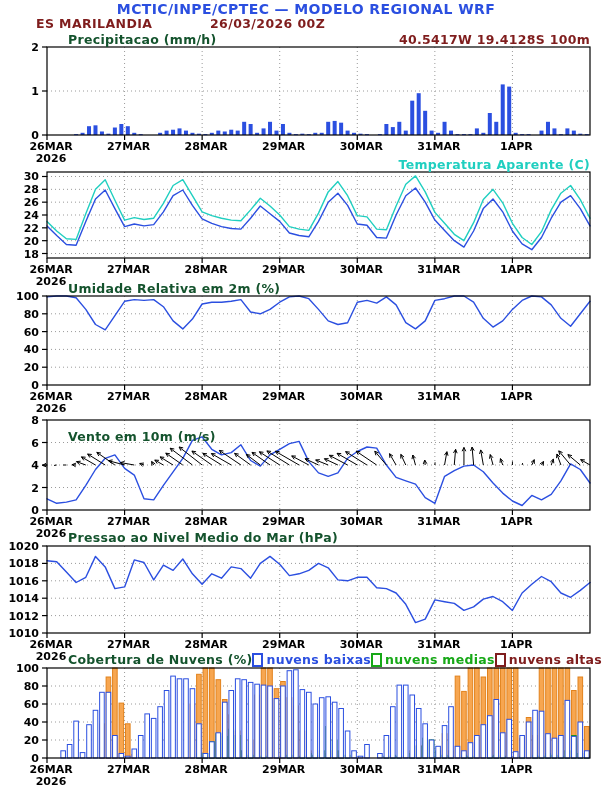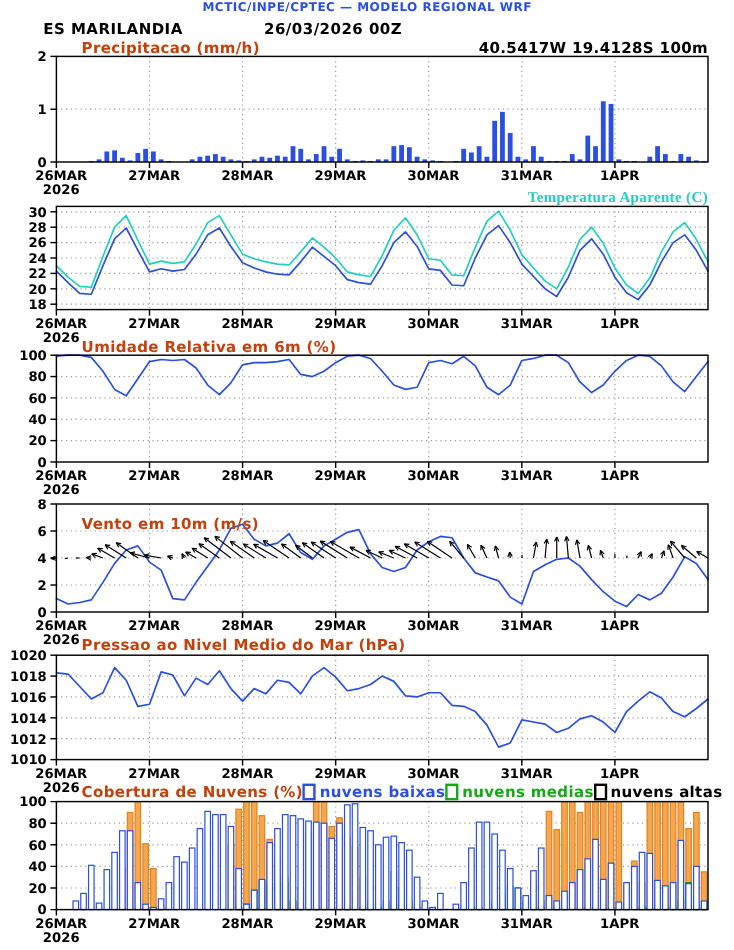--- a/index.html
+++ b/index.html
@@ -1,23 +1,23 @@
 <!DOCTYPE html>
 <html><head>
 <meta charset="utf-8">
 <style>
   html,body{margin:0;padding:0;background:#fff;}
   .page{position:relative;width:612px;height:792px;background:#fff;overflow:hidden;
         font-family:"DejaVu Sans",sans-serif;}
   .abs{position:absolute;white-space:nowrap;}
-  .hdr1{left:0;right:0;top:1px;text-align:center;font-size:10px;font-weight:bold;letter-spacing:.4px;}
+  .hdr1{left:0;right:0;top:1px;text-align:center;font-size:14px;font-weight:bold;letter-spacing:.4px;}
   .hdr2{top:16px;font-size:12.5px;font-weight:bold;letter-spacing:.4px;}
-  .ptitle{font-size:12.5px;font-weight:bold;letter-spacing:.3px;color:#c2410c;}
+  .ptitle{font-size:12.5px;font-weight:bold;letter-spacing:.3px;color:#14532d;}
   .c-blue{color:#2b4fe0;}
-  .c-orange{color:#000000;}
+  .c-orange{color:#7f1d1d;}
   .c-cyan{color:#20cfc0;}
   .c-green{color:#17a817;}
   .legendrow{display:flex;justify-content:space-between;align-items:center;}
   .legend-item{display:flex;align-items:center;font-size:12.5px;font-weight:bold;letter-spacing:.3px;}
   .sq{width:7px;height:10px;border:2px solid currentColor;background:#fff;display:inline-block;margin-right:3px;}
   svg{position:absolute;left:0;top:0;}
   .tick{font-family:"DejaVu Sans",sans-serif;font-size:11px;font-weight:bold;fill:#000;}
 </style>
 </head>
 <body>
@@ -663,28 +663,28 @@
       <line x1="357.2857142857143" y1="758" x2="357.2857142857143" y2="763" stroke="#000" stroke-width="1.2"></line>
       <text x="361.2857142857143" y="773" text-anchor="middle" class="tick">30MAR</text>
       <line x1="434.8571428571429" y1="758" x2="434.8571428571429" y2="763" stroke="#000" stroke-width="1.2"></line>
       <text x="438.8571428571429" y="773" text-anchor="middle" class="tick">31MAR</text>
       <line x1="512.4285714285713" y1="758" x2="512.4285714285713" y2="763" stroke="#000" stroke-width="1.2"></line>
       <text x="516.4285714285713" y="773" text-anchor="middle" class="tick">1APR</text>
     </svg>
 
   <div class="abs hdr1 c-blue">MCTIC/INPE/CPTEC — MODELO REGIONAL WRF</div>
   <div class="abs hdr2 c-orange" style="left:36px;">ES MARILANDIA</div>
-  <div class="abs hdr2 c-orange" style="left:220px;text-align:center;">26/03/2026 00Z</div>
+  <div class="abs hdr2 c-orange" style="left:210px;text-align:center;">26/03/2026 00Z</div>
 
   <div class="abs ptitle" style="left:68px;top:32px;">Precipitacao (mm/h)</div>
   <div class="abs ptitle c-orange" style="right:22px;top:32px;">40.5417W 19.4128S 100m</div>
 
-  <div class="abs ptitle c-cyan" style="right:22px;top:157px;font-family:Liberation Serif, serif;">Temperatura Aparente (C)</div>
-
-  <div class="abs ptitle" style="left:68px;top:281px;">Umidade Relativa em 6m (%)</div>
+  <div class="abs ptitle c-cyan" style="right:22px;top:157px;">Temperatura Aparente (C)</div>
+
+  <div class="abs ptitle" style="left:68px;top:281px;">Umidade Relativa em 2m (%)</div>
 
   <div class="abs ptitle" style="left:68px;top:405px;margin-top:24px;">Vento em 10m (m/s)</div>
 
   <div class="abs legendrow" style="left:68px;right:22px;top:652px;">
     <span class="ptitle">Cobertura de Nuvens (%)</span>
     <span class="legend-item c-blue">
       <span class="sq"></span>
       <span>nuvens baixas</span>
     </span>
     <span class="legend-item c-green">

